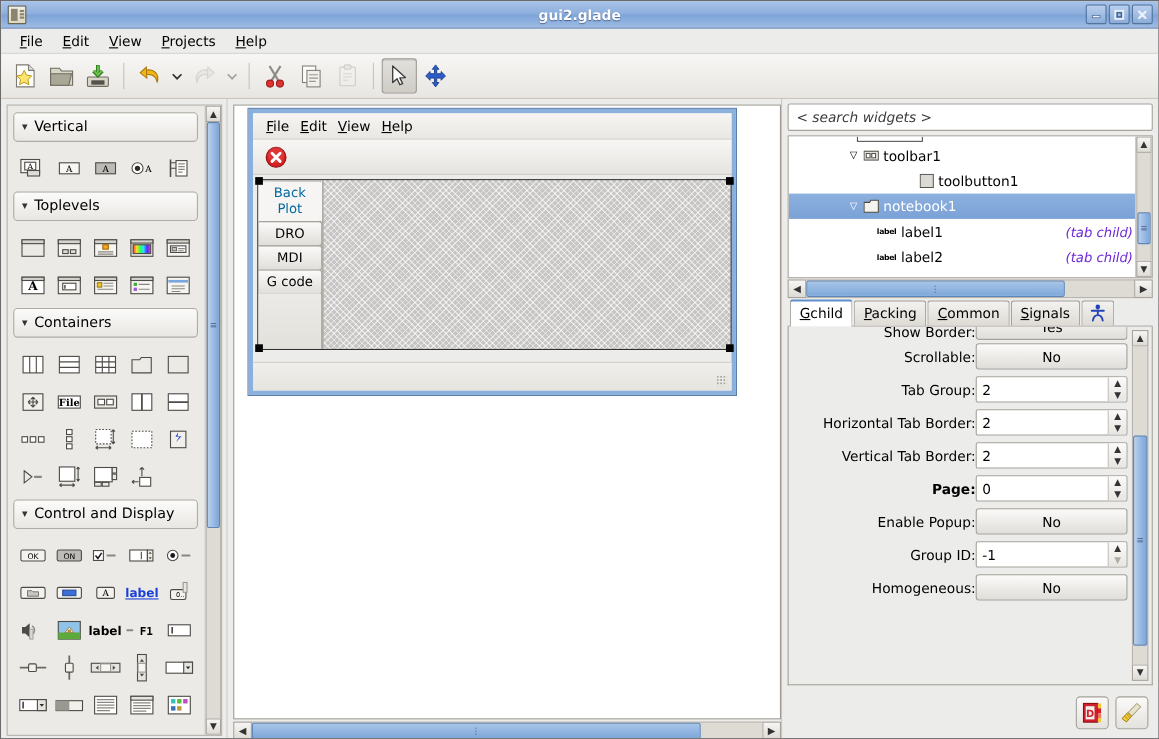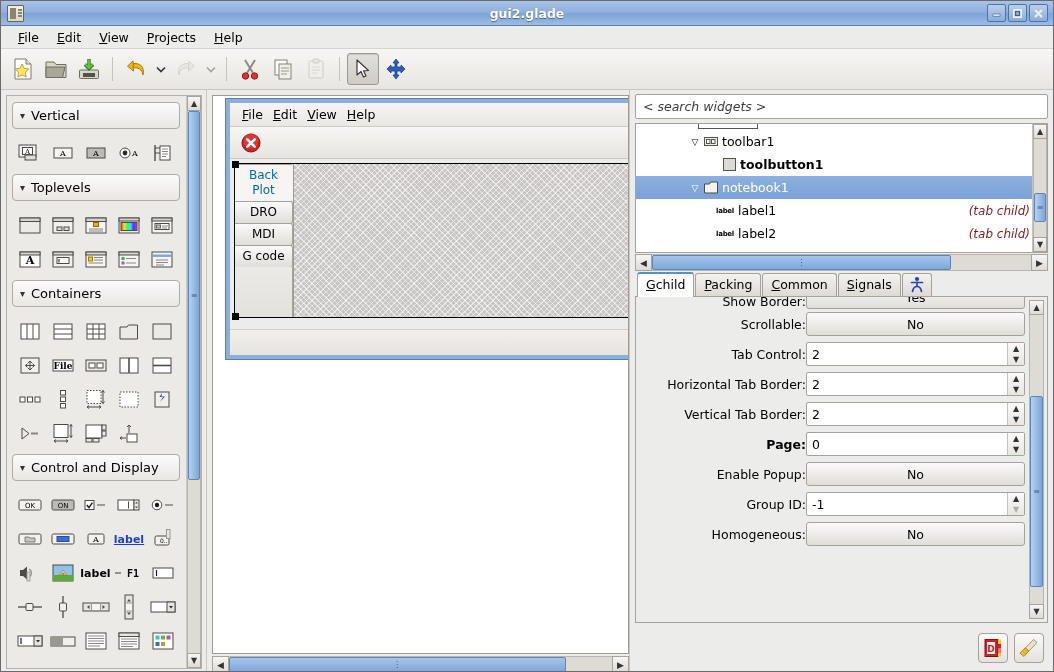--- a/index.html
+++ b/index.html
@@ -308,21 +308,21 @@
     border-top: 1px solid #d3d0ca;
   }
   .grip {
     position:absolute; right:4px; bottom:4px; width:10px; height:10px;
     background-image: radial-gradient(#a9a6a0 40%, transparent 41%);
     background-size: 3px 3px;
   }
 
   
   .right {
-    width: 424px;
+    width: 343px;
     background: #ececeb;
     display: flex; flex-direction: column;
     border-left: 1px solid #c9c6c0;
     padding: 4px 5px 0 5px;
   }
   .search-box {
     height: 25px;
     background: #ffffff;
     border: 1px solid #a6a29b;
     border-radius: 2px;
@@ -370,21 +370,21 @@
     color: #fff;
   }
   .tw-expander {
     width: 14px; display:flex;align-items:center;justify-content:center;
     font-size: 9px;
   }
   .tw-icon { width: 18px; display:flex;align-items:center;justify-content:center; }
   .tw-label { margin-left: 2px; }
   .tw-tag {
     position:absolute; right: 2px;
-    color: #7f1d1d;
+    color: #6d28d9;
     font-style: italic;
     font-size: 12px;
   }
   .tree-vscroll {
     width: 15px;
     display:flex; flex-direction:column;
     border-left: 1px solid #c6c3bd;
     background: #eceae6;
   }
   .tree-hscroll {
@@ -1175,21 +1175,21 @@
             <span class="tw-icon">
               <svg width="14" height="11" viewBox="0 0 14 11">
                   <rect x="0.5" y="1.5" width="13" height="8" fill="#f2f0eb" stroke="#55534e"></rect>
                   <rect x="2.5" y="3.5" width="3.5" height="4" fill="#fff" stroke="#55534e"></rect>
                   <rect x="7.5" y="3.5" width="3.5" height="4" fill="#fff" stroke="#55534e"></rect>
                 </svg>
             </span>
             <span class="tw-label">toolbar1</span>
           </div>
 
-          <div class="tree-row" style="padding-left:84px;font-weight:bold;">
+          <div class="tree-row" style="padding-left:116px;">
             <span class="tw-icon">
               <svg width="13" height="13" viewBox="0 0 13 13">
                   <rect x="0.5" y="0.5" width="12" height="12" fill="#dcdad4" stroke="#55534e"></rect>
                 </svg>
             </span>
             <span class="tw-label">toolbutton1</span>
           </div>
 
           <div class="tree-row sel" style="padding-left:52px;">
             <span class="tw-expander">▽</span>
@@ -1262,21 +1262,21 @@
           </div>
 
           <div class="prop-row">
             <div class="prop-label">Scrollable:</div>
             <div class="prop-value">
               <div class="btn-val">No</div>
             </div>
           </div>
 
           <div class="prop-row">
-            <div class="prop-label">Tab Control:</div>
+            <div class="prop-label">Tab Group:</div>
             <div class="prop-value">
               <div class="spin">
                 <div class="spin-txt">2</div>
                 <div class="spin-btns">
                   <div class="spin-b">▲</div>
                   <div class="spin-b">▼</div>
                 </div>
               </div>
             </div>
           </div>

